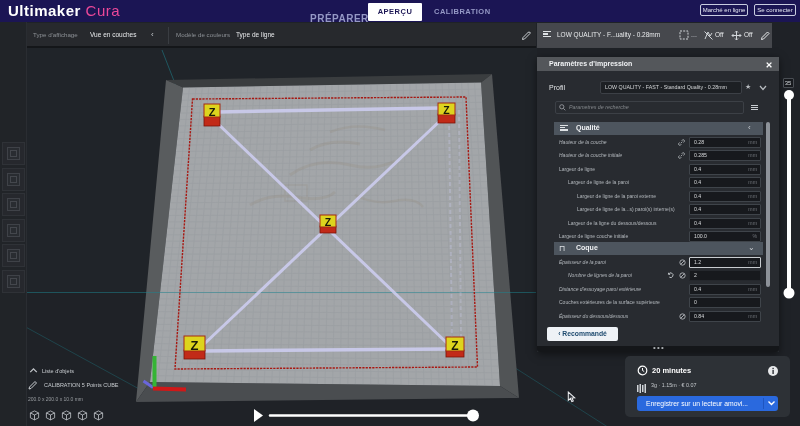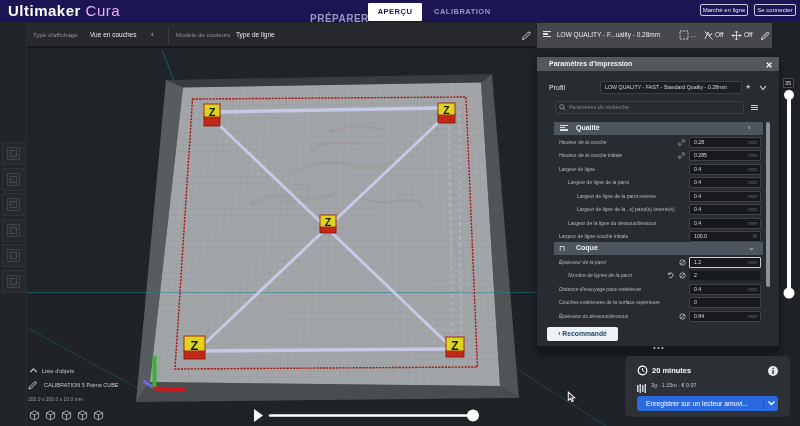--- a/index.html
+++ b/index.html
@@ -181,21 +181,21 @@
           <text x="328" y="225.5" font-family="Liberation Sans" font-size="10.5" font-weight="bold" fill="#1a1a08" text-anchor="middle">Z</text>
         </g>
       </g>
 
     <line x1="153" y1="387.5" x2="143.5" y2="381" stroke="#6a66dc" stroke-width="3"></line>
     <line x1="154.5" y1="356" x2="154.5" y2="387" stroke="#35b435" stroke-width="4"></line>
     <line x1="153" y1="388.5" x2="186" y2="389.5" stroke="#d01818" stroke-width="4"></line>
   </svg>
 
   <div class="abs" style="left:0;top:0;width:800px;height:22px;background:#1b1554;"></div>
-  <div class="abs" style="left:8px;top:2px;font-size:15px;color:#fff;font-weight:bold;letter-spacing:0.5px;">Ultimaker <span style="font-weight:normal;color:#f0abfc;">Cura</span></div>
+  <div class="abs" style="left:8px;top:2px;font-size:15px;color:#fff;font-weight:bold;letter-spacing:0.5px;">Ultimaker <span style="font-weight:normal;color:#ec4899;">Cura</span></div>
   <div class="abs" style="left:310px;top:13px;font-size:10px;color:#9598c5;font-weight:bold;letter-spacing:0.5px;">PRÉPARER</div>
   <div class="abs" style="left:368px;top:3px;width:54px;height:18px;background:#fff;border-radius:1px;text-align:center;line-height:18px;font-size:7.5px;font-weight:bold;color:#1b1554;letter-spacing:0.5px;">APERÇU</div>
   <div class="abs" style="left:434px;top:7px;font-size:7.5px;color:#9598c5;font-weight:bold;letter-spacing:0.5px;">CALIBRATION</div>
   <div class="abs" style="left:700px;top:4px;width:48px;height:12px;border:1px solid #c8cce0;border-radius:2px;color:#e8eaf4;font-size:6px;text-align:center;line-height:10px;white-space:nowrap;">Marché en ligne</div>
   <div class="abs" style="left:754px;top:4px;width:42px;height:12px;border:1px solid #c8cce0;border-radius:2px;color:#e8eaf4;font-size:6px;text-align:center;line-height:10px;white-space:nowrap;">Se connecter</div>
 
   <div class="abs" style="left:27px;top:23px;width:509px;height:25px;background:#27292d;border-bottom:2px solid #141619;"></div>
   <div class="abs" style="left:33px;top:31px;font-size:6.2px;color:#8d9196;">Type d'affichage</div>
   <div class="abs" style="left:90px;top:31px;font-size:6.5px;color:#e8eaec;">Vue en couches</div>
   <div class="abs" style="left:151px;top:30px;font-size:8px;color:#c8ccd0;">‹</div>

